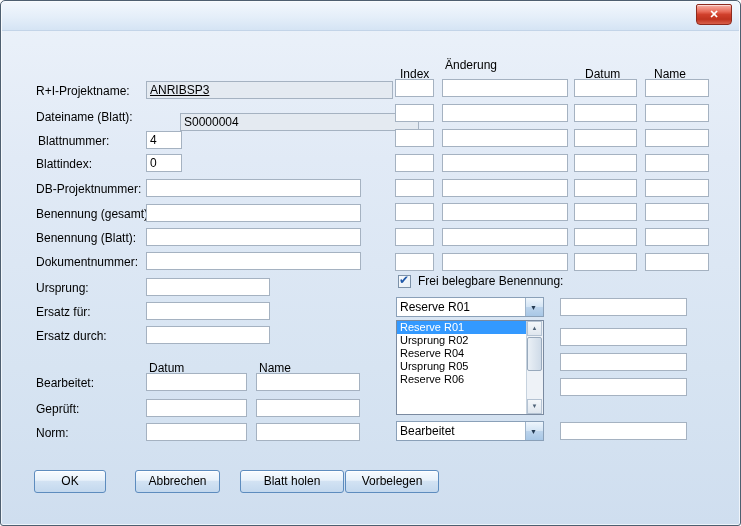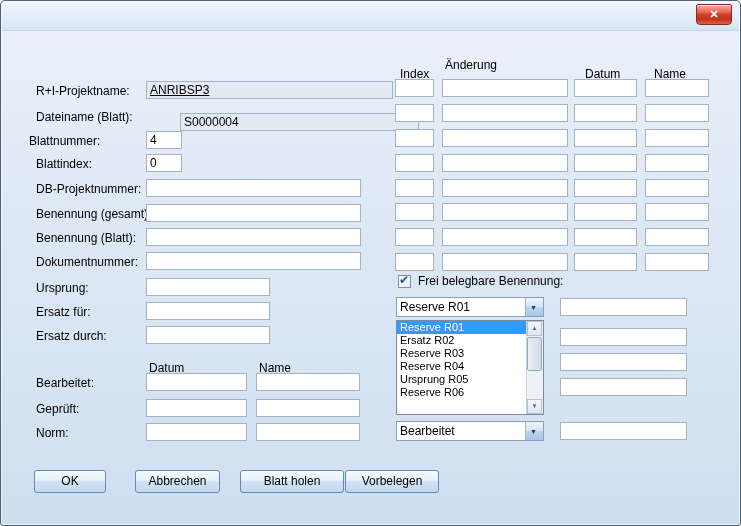--- a/index.html
+++ b/index.html
@@ -52,21 +52,21 @@
 <div class="dlg">
 
   <div class="titlebar">
     <div class="close">
       <span>✕</span>
     </div>
   </div>
 
   <span class="lbl" style="left:35px;top:83px">R+I-Projektname:</span>
   <span class="lbl" style="left:35px;top:109px">Dateiname (Blatt):</span>
-  <span class="lbl" style="left:28px;top:133px">Blattnummer:</span>
+  <span class="lbl" style="left:37px;top:133px">Blattnummer:</span>
   <span class="lbl" style="left:35px;top:156px">Blattindex:</span>
   <span class="lbl" style="left:35px;top:181px">DB-Projektnummer:</span>
   <span class="lbl" style="left:35px;top:206px">Benennung (gesamt):</span>
   <span class="lbl" style="left:35px;top:230px">Benennung (Blatt):</span>
   <span class="lbl" style="left:35px;top:254px">Dokumentnummer:</span>
   <span class="lbl" style="left:35px;top:280px">Ursprung:</span>
   <span class="lbl" style="left:35px;top:304px">Ersatz für:</span>
   <span class="lbl" style="left:35px;top:328px">Ersatz durch:</span>
   <span class="hdr" style="left:148px;top:348px">Datum</span>
   <span class="hdr" style="left:258px;top:348px">Name</span>
@@ -145,22 +145,21 @@
   <div class="combo" style="top:296px">
     <span class="val">Reserve R01</span>
     <span class="arrowbox">
         <span>▼</span>
       </span>
   </div>
   <input class="tb attrf" style="top: 297px;">
 
   <div class="list">
     <div class="litem selected">Reserve R01</div>
-    <div class="litem">Ersatz R02</div>
-    <div class="litem">Reserve R03</div>
+    <div class="litem">Ursprung R02</div>
     <div class="litem">Reserve R04</div>
     <div class="litem">Ursprung R05</div>
     <div class="litem">Reserve R06</div>
     <div class="sbar">
       <div class="sarrow up">▲</div>
       <div class="sthumb"></div>
       <div class="sarrow down">▼</div>
     </div>
   </div>
 

